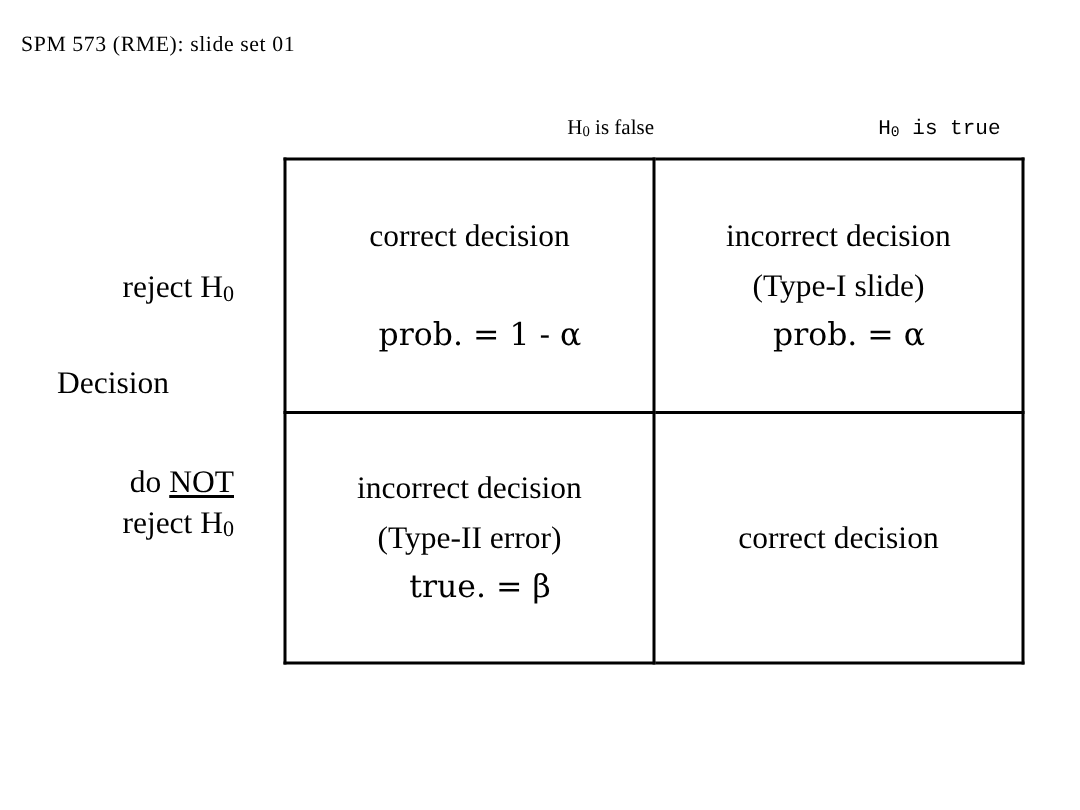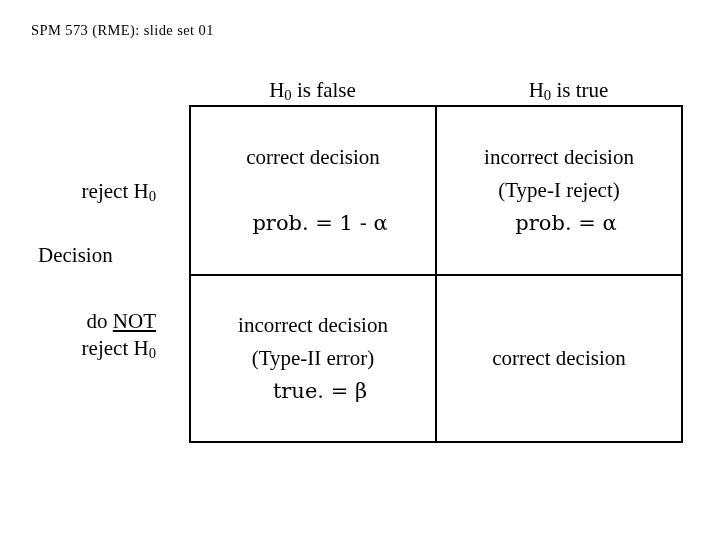--- a/index.html
+++ b/index.html
@@ -12,37 +12,37 @@
     height: 540px;
     position: relative;
     overflow: hidden;
     font-family: "Liberation Serif", "DejaVu Serif", serif;
     color: #000000;
   }
 
   
   #slide-title {
     position: absolute;
-    left: 31px;
+    left: 14px;
     top: 22px;
     font-size: 14.5px;
     letter-spacing: 0.4px;
     white-space: nowrap;
   }
 
   
   .col-header {
     position: absolute;
     top: 78px;
-    font-size: 21px;
-    text-align: center;
+    font-size: 14px;
+    text-align: right;
     white-space: nowrap;
   }
   #col-header-false { left: 189px; width: 247px; }
-  #col-header-true  { left: 445px; width: 247px; }
+  #col-header-true  { left: 420px; width: 247px; font-family: Liberation Mono, monospace; }
 
   .sub0 {
     font-size: 0.70em;
     vertical-align: -0.18em;
     letter-spacing: 0;
   }
 
   
   #axis-label-decision {
     position: absolute;
@@ -115,21 +115,21 @@
 <table id="decision-table">
   <tbody>
       <tr class="row-reject">
     <td>
       <span class="cell-line">correct decision</span>
       <span class="cell-gap"></span>
       <span class="cell-line greek">prob. = 1 - α</span>
     </td>
     <td>
       <span class="cell-line">incorrect decision</span>
-      <span class="cell-line">(Type-I reject)</span>
+      <span class="cell-line">(Type-I slide)</span>
       <span class="cell-line greek">prob. = α</span>
     </td>
   </tr>
   <tr class="row-notreject">
     <td>
       <span class="cell-line">incorrect decision</span>
       <span class="cell-line">(Type-II error)</span>
       <span class="cell-line greek">true. = β</span>
     </td>
     <td>

